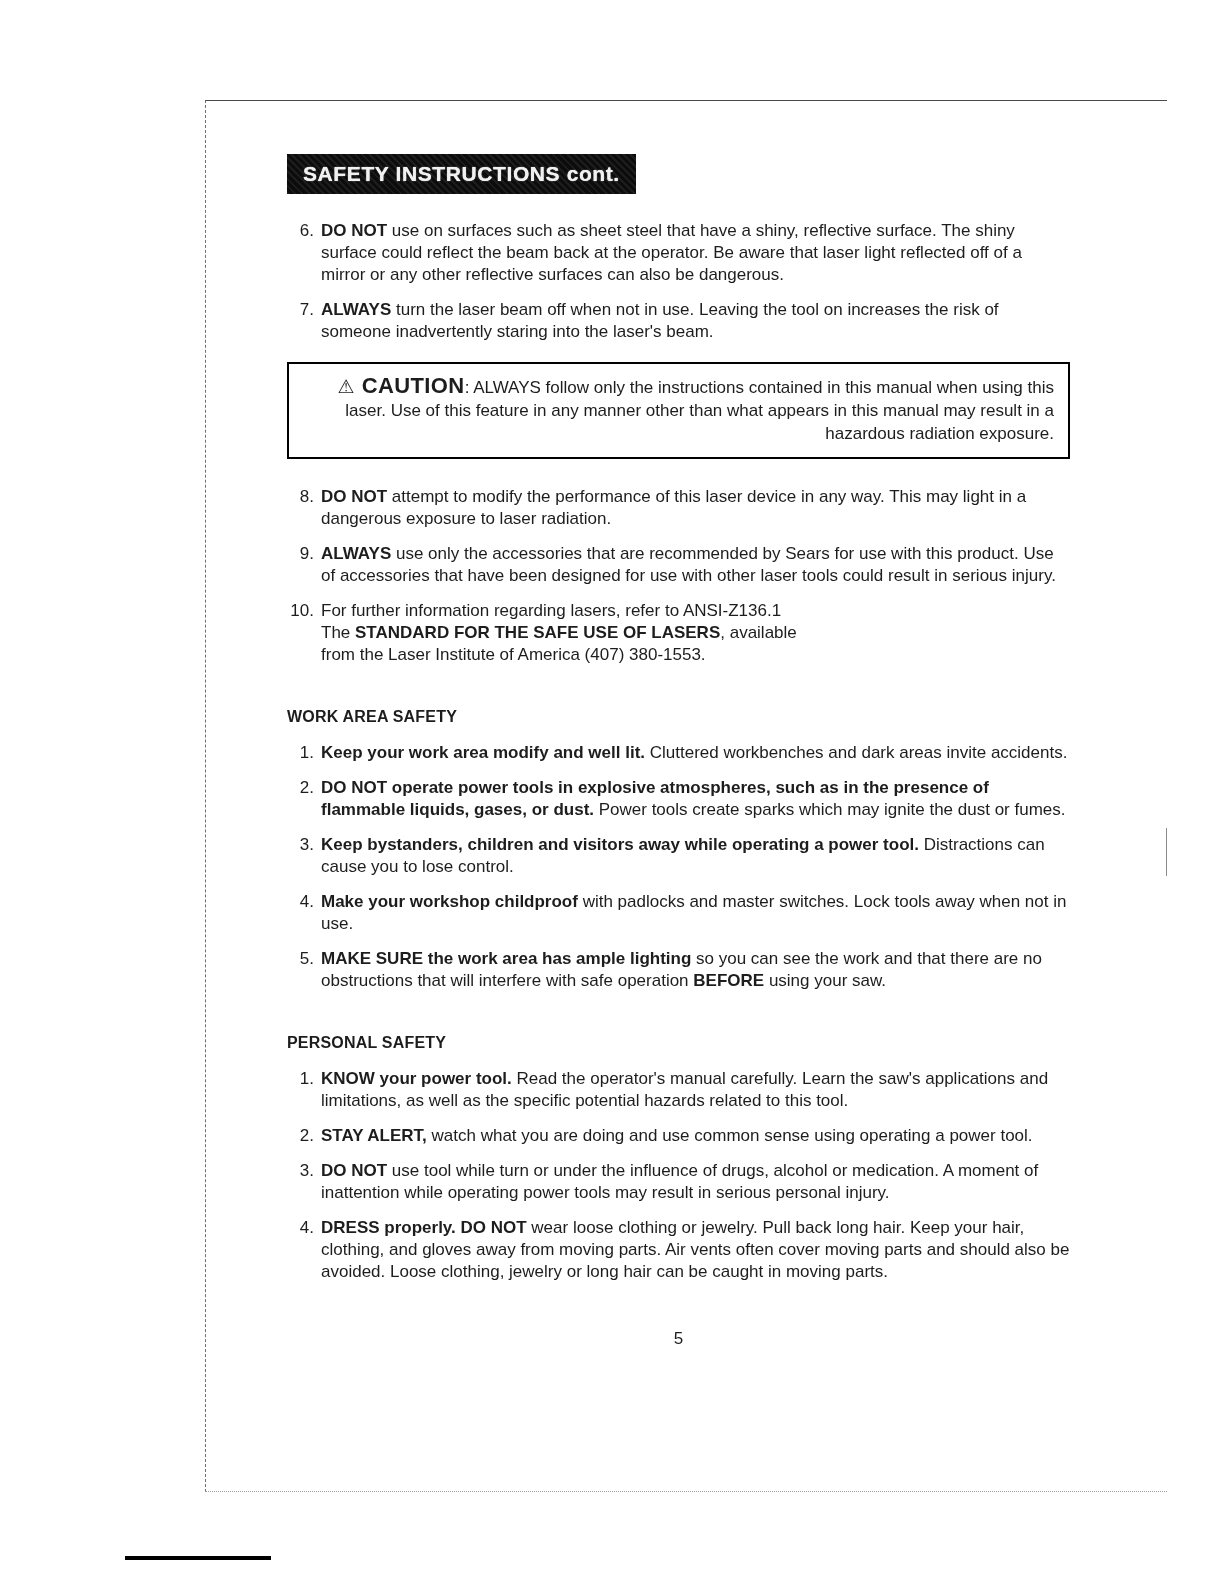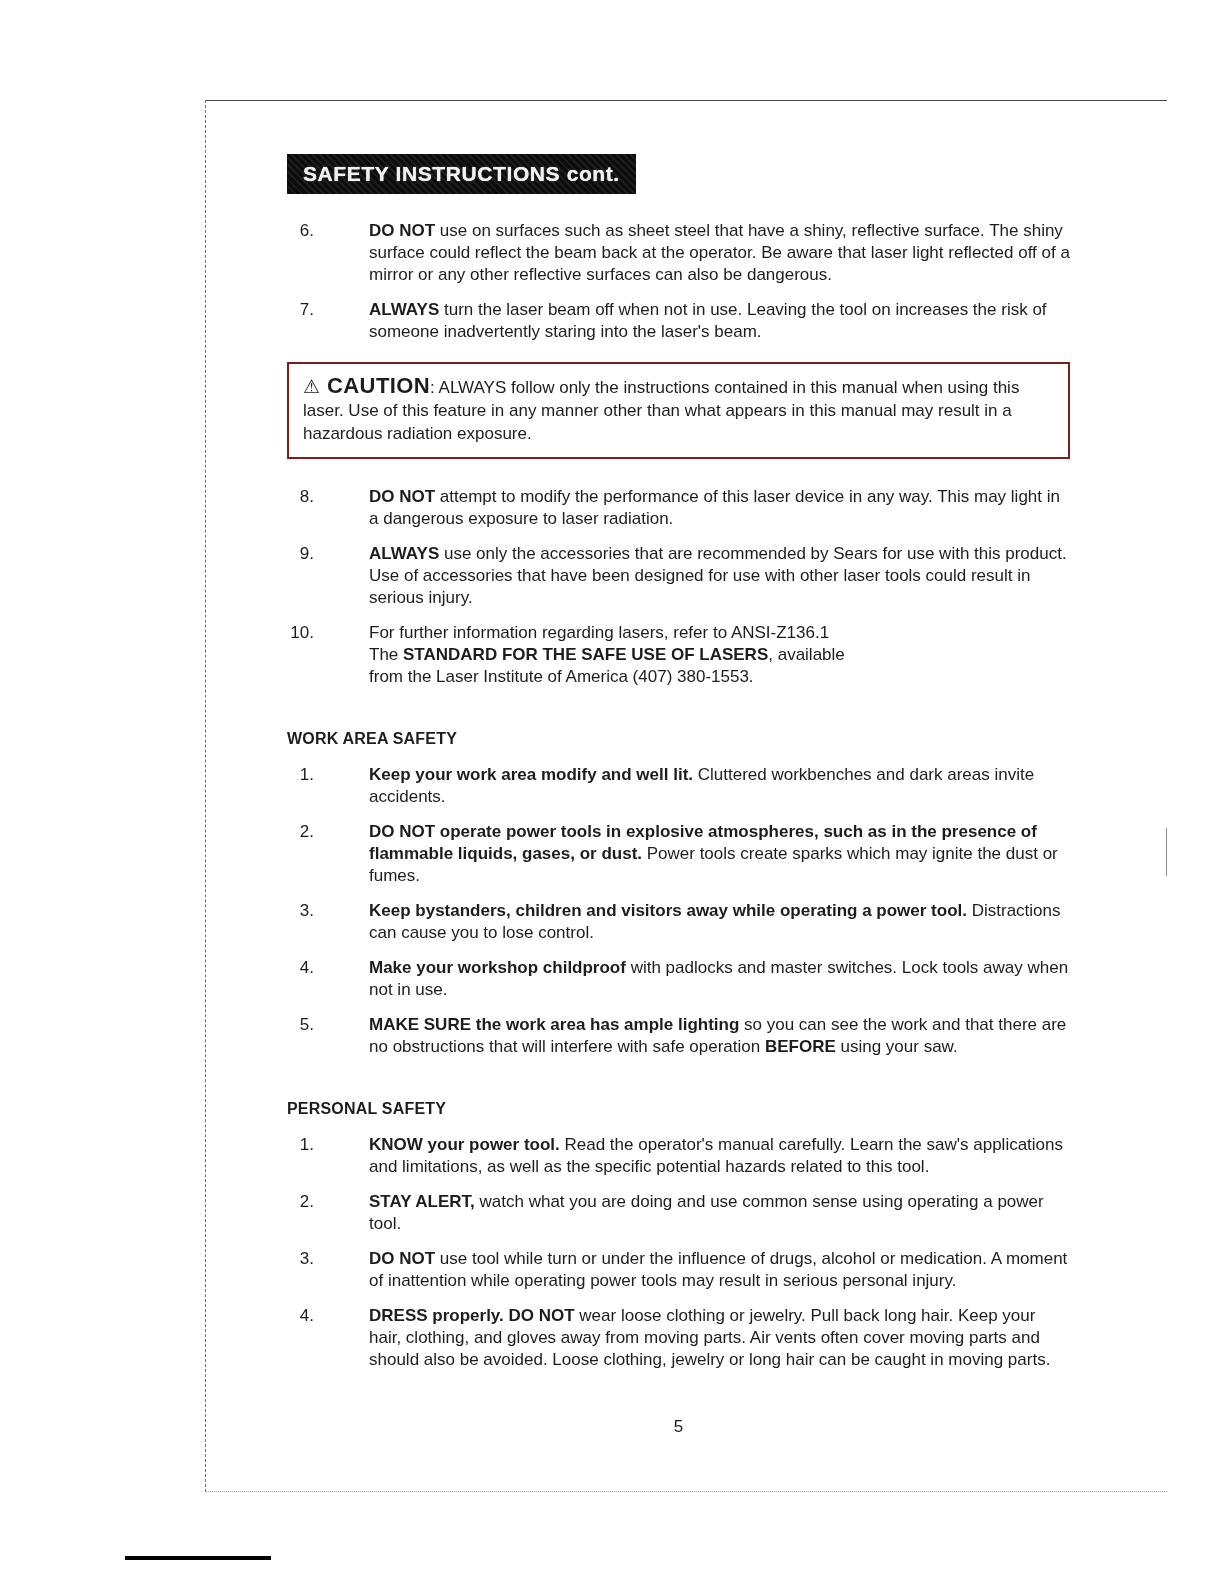--- a/index.html
+++ b/index.html
@@ -28,28 +28,29 @@
     font-weight:bold;
     font-size:21px;
     letter-spacing:0.6px;
     padding:8px 16px;
     margin-bottom:26px;
     text-shadow:0 0 1px #fff;
   }
   .list { width:100%; }
   .li { display:flex; margin-bottom:13px; font-size:17px; line-height:22px; }
   .num { flex:0 0 34px; text-align:right; padding-right:7px; }
-  .txt { flex:1; white-space:pre-wrap;margin-left:48px; }
+  .txt { flex:1; white-space:pre-wrap; }
   .b { font-weight:bold; }
   .caution {
-    border:2px solid #7f1d1d;
+    border:2px solid #000000;
     padding:10px 14px 12px 14px;
     margin:19px 0 27px 0;
     font-size:17px;
     line-height:23px;
+    text-align:right;
   }
   .c-icon { font-size:19px; margin-right:7px; }
   .c-label { font-weight:bold; font-size:22px; letter-spacing:0.4px; }
   .section-title { font-weight:bold; font-size:16px; letter-spacing:0.2px; margin:42px 0 16px 0; }
   .page-num { text-align:center; font-size:17px; margin-top:46px; }
 </style>
 </head>
 <body>
 
 <div class="page-frame"></div>

